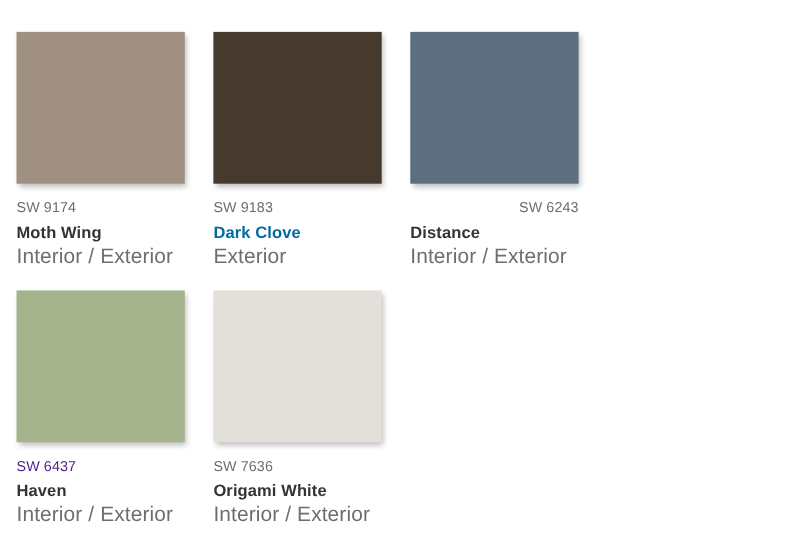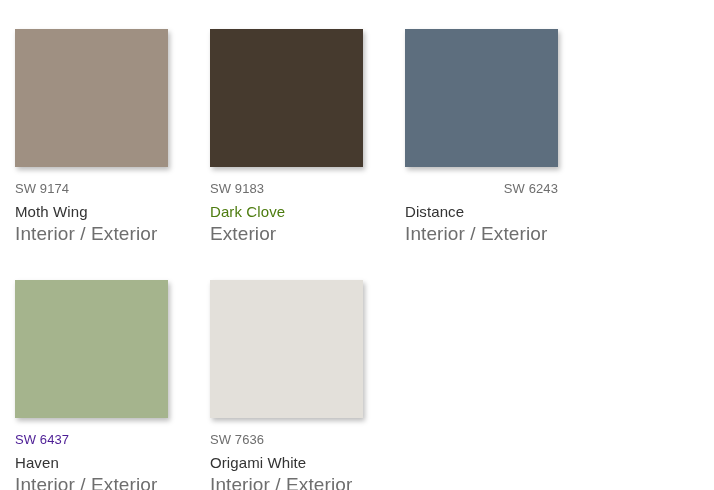--- a/index.html
+++ b/index.html
@@ -18,21 +18,20 @@
 
   #swatch-grid {
     position: relative;
     width: 614px;
     height: 490px;
     box-sizing: border-box;
     padding: 29px 0 0 15px;
     display: flex;
     flex-wrap: wrap;
     align-content: flex-start;
-    gap: 16px;
   }
 
   .swatch-card {
     width: 153px;
     margin-right: 26px;
     margin-bottom: 22px;
     box-sizing: border-box;
   }
 
   .swatch-chip {
@@ -50,21 +49,21 @@
     font-size: 13px;
     line-height: 16px;
     color: #6e6e6e;
     letter-spacing: 0.1px;
     white-space: nowrap;
   }
 
   .swatch-name {
     font-size: 15px;
     line-height: 20px;
-    font-weight: normal;
+    font-weight: bold;
     color: #333333;
     padding-top: 5px;
     letter-spacing: 0.1px;
     white-space: nowrap;
   }
 
   .swatch-usage {
     font-size: 19px;
     line-height: 16px;
     color: #6e6e6e;
@@ -82,21 +81,21 @@
     <div class="swatch-meta">
       <div class="swatch-code" style="color: rgb(110, 110, 110);">SW 9174</div>
       <div class="swatch-name" style="color: rgb(51, 51, 51);">Moth Wing</div>
       <div class="swatch-usage" style="color: rgb(110, 110, 110);">Interior / Exterior</div>
     </div>
   </div>
     <div class="swatch-card">
     <div class="swatch-chip" title="Dark Clove" style="background: rgb(70, 58, 46);"></div>
     <div class="swatch-meta">
       <div class="swatch-code" style="color: rgb(110, 110, 110);">SW 9183</div>
-      <div class="swatch-name" style="color: #4d7c0f;">Dark Clove</div>
+      <div class="swatch-name" style="color: #0369a1;">Dark Clove</div>
       <div class="swatch-usage" style="color: rgb(110, 110, 110);">Exterior</div>
     </div>
   </div>
     <div class="swatch-card">
     <div class="swatch-chip" title="Distance" style="background: rgb(93, 110, 126);"></div>
     <div class="swatch-meta">
       <div class="swatch-code" style="color: rgb(110, 110, 110); text-align: right;">SW 6243</div>
       <div class="swatch-name" style="color: rgb(51, 51, 51);">Distance</div>
       <div class="swatch-usage" style="color: rgb(110, 110, 110);">Interior / Exterior</div>
     </div>

